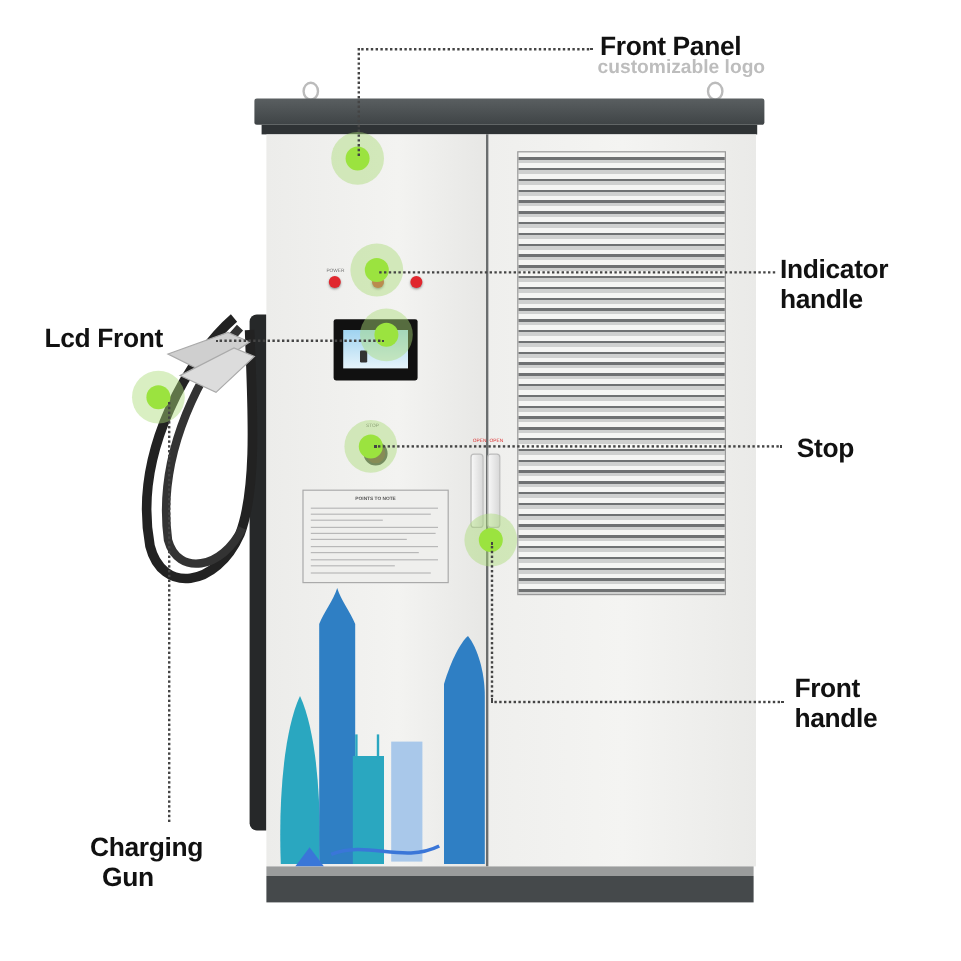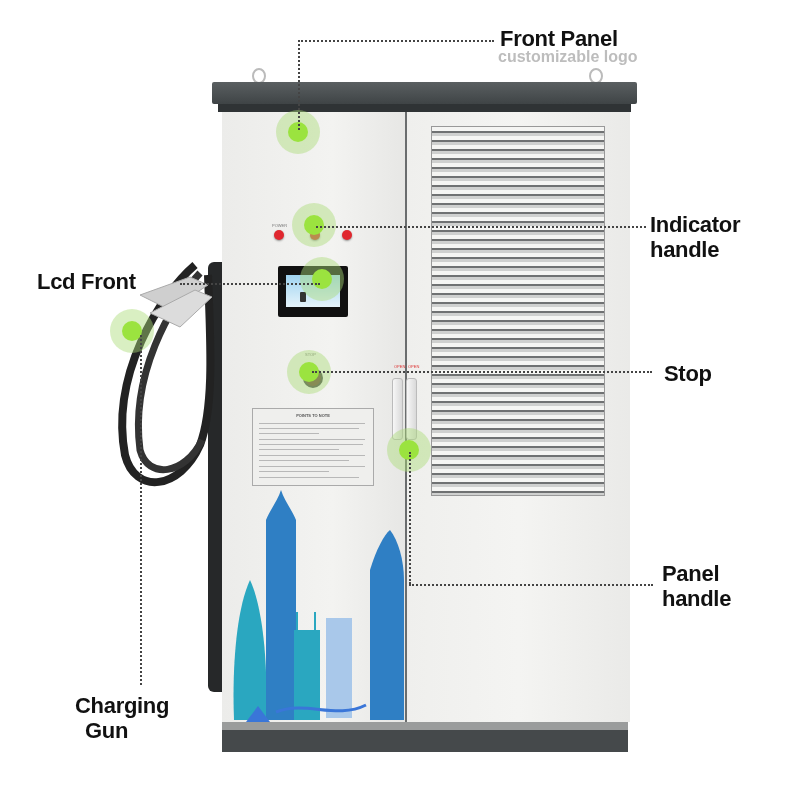--- a/index.html
+++ b/index.html
@@ -114,17 +114,17 @@
 <div class="label" style="left:500px;top:27px;">Front Panel</div>
 <div class="sublabel" style="left:498px;top:48px;text-align:center;">customizable logo</div>
 
 <div class="label" style="left:650px;top:213px;">Indicator</div>
 <div class="label" style="left:650px;top:238px;">handle</div>
 
 <div class="label" style="left:37px;top:270px;">Lcd Front</div>
 
 <div class="label" style="left:664px;top:362px;">Stop</div>
 
-<div class="label" style="left:662px;top:562px;">Panel</div>
+<div class="label" style="left:662px;top:562px;">Front</div>
 <div class="label" style="left:662px;top:587px;">handle</div>
 
 <div class="label" style="left:75px;top:694px;">Charging</div>
 <div class="label" style="left:85px;top:719px;">Gun</div>
 
 </body></html>

